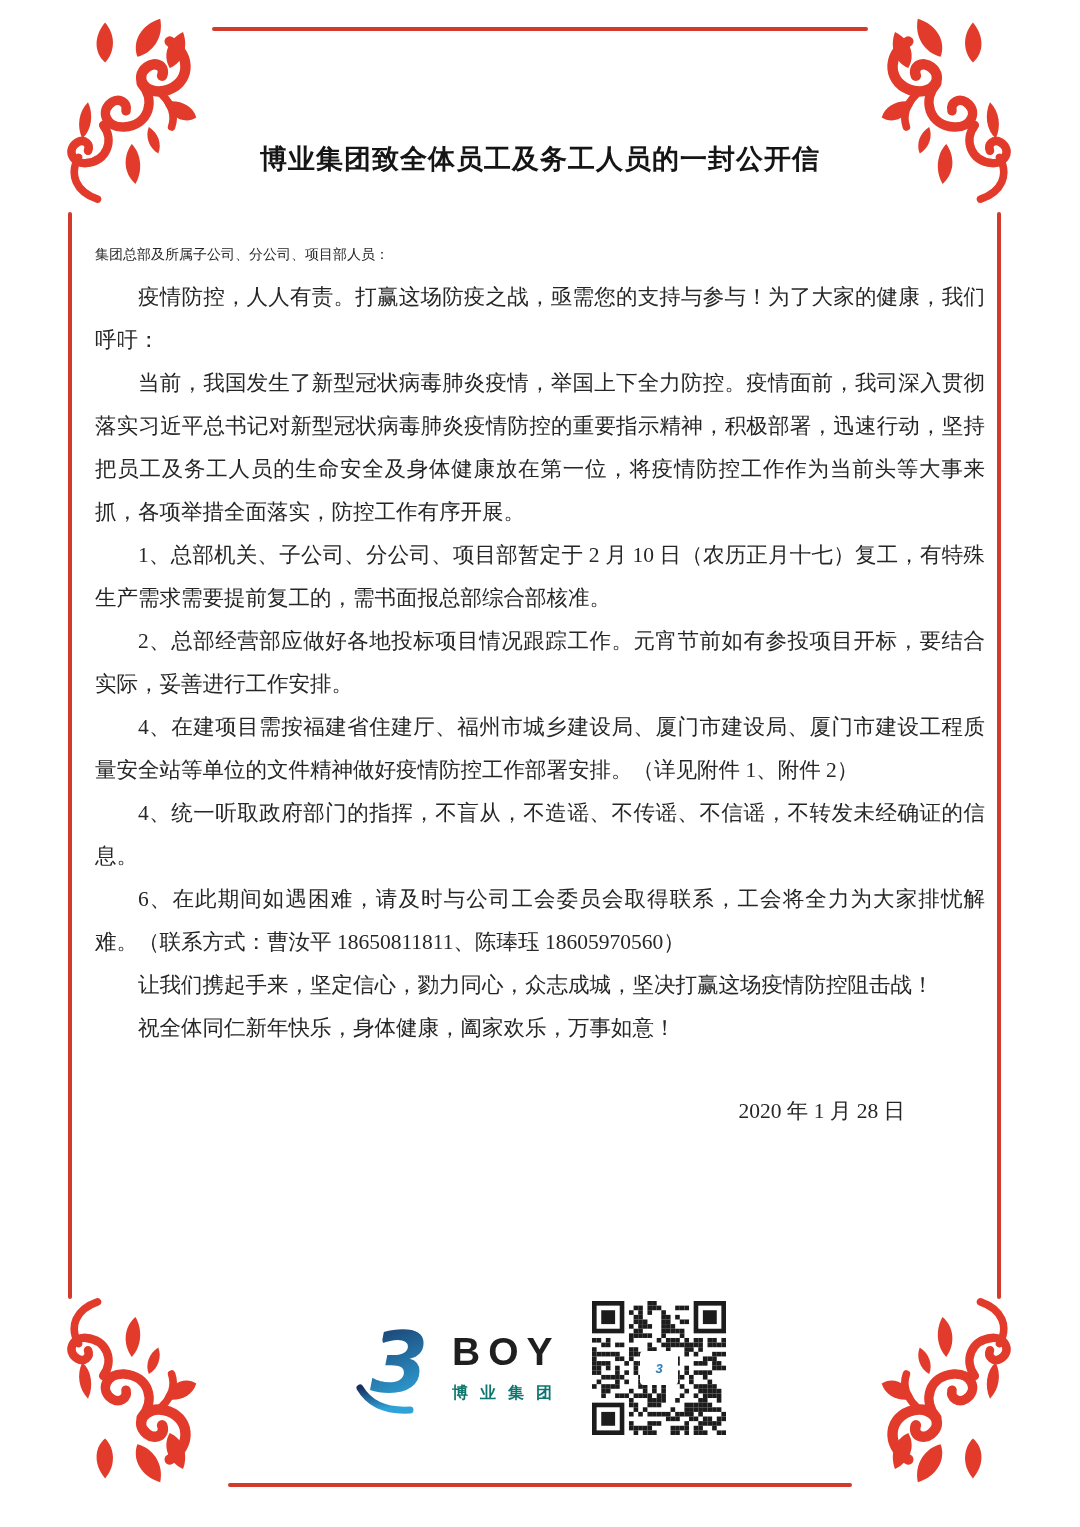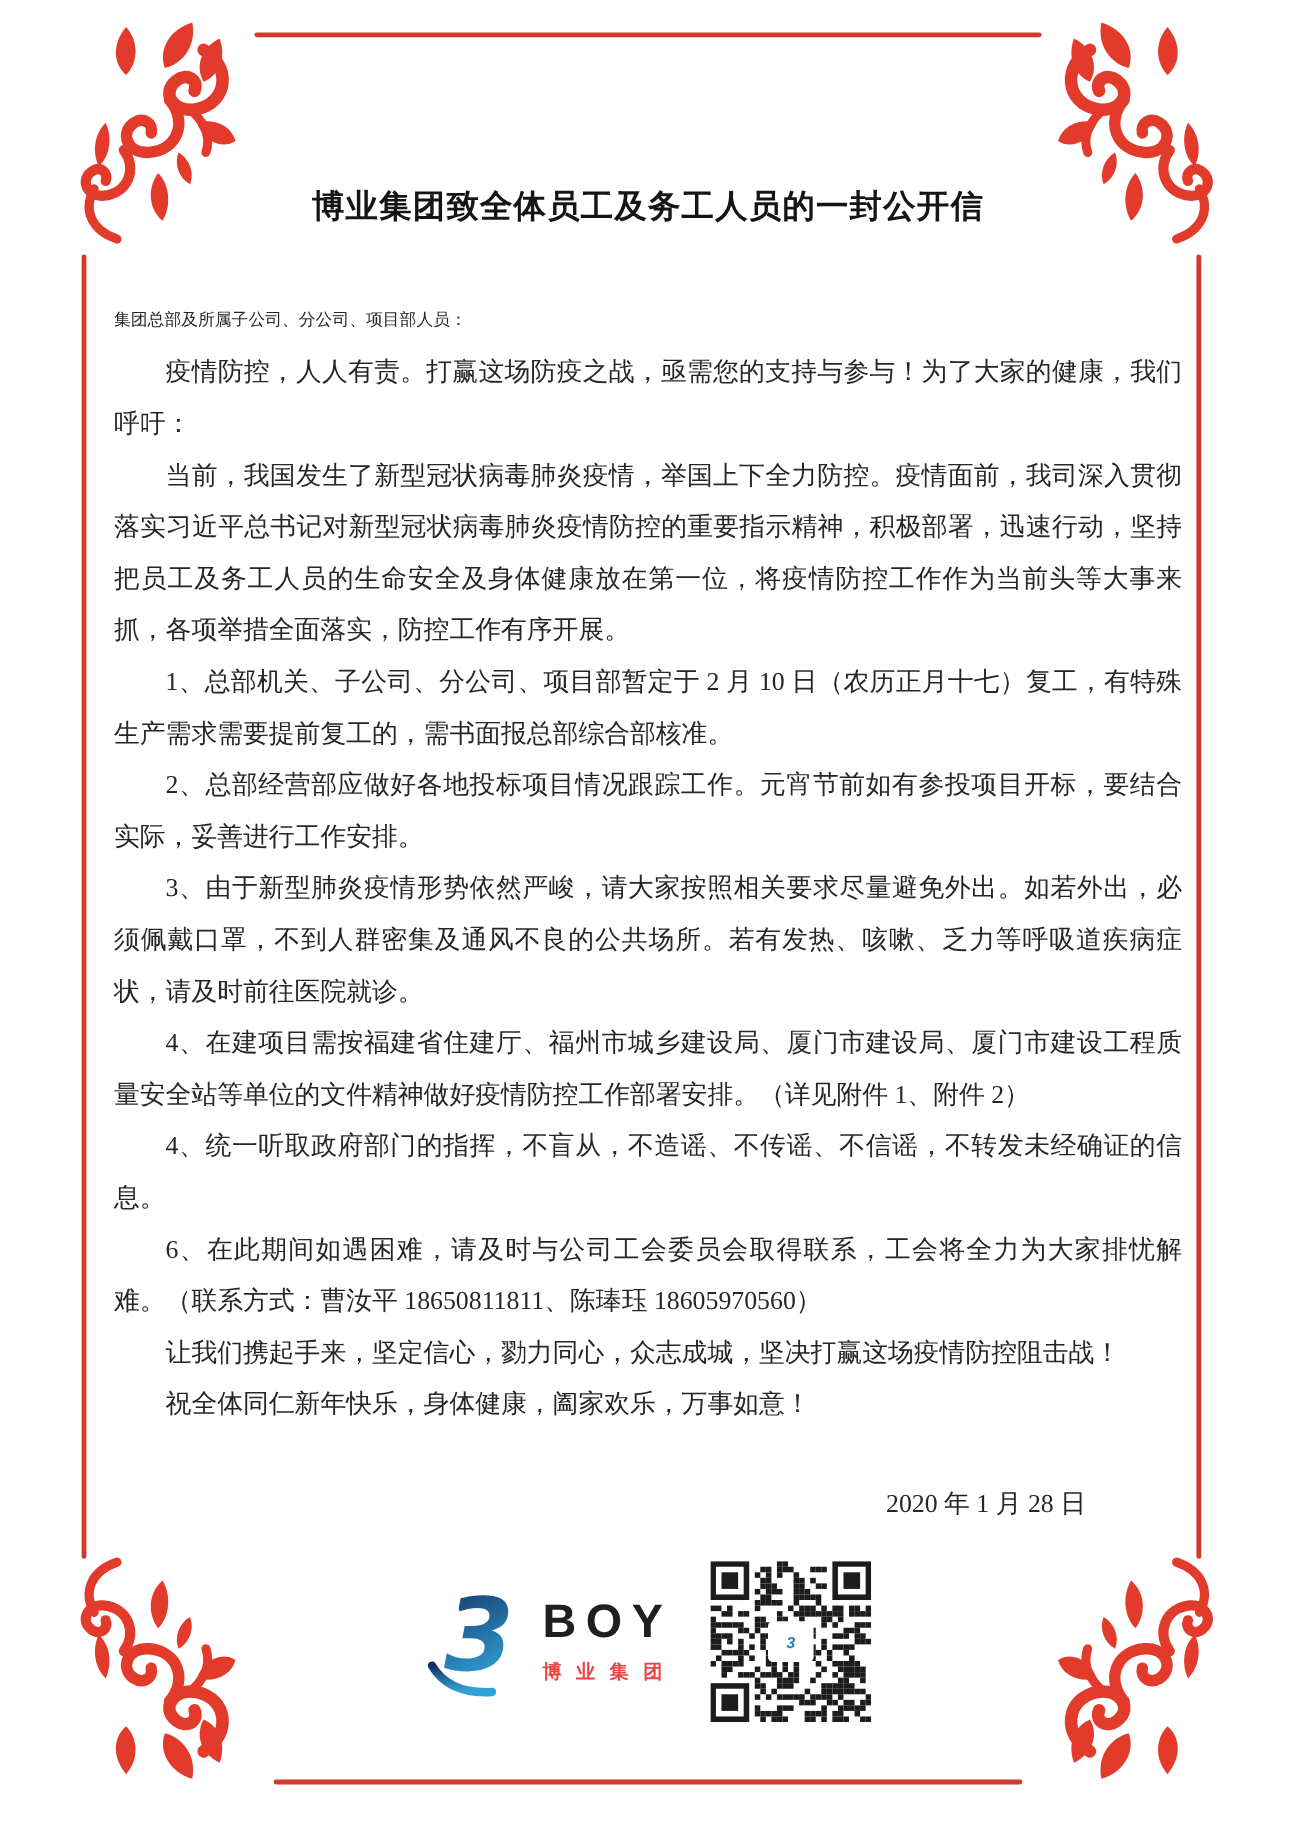--- a/index.html
+++ b/index.html
@@ -20,21 +20,21 @@
   
   .orn{position:absolute;width:152px;height:192px;}
   .orn.tl{left:50px;top:12px;}
   .orn.tr{right:52px;top:12px;transform:scaleX(-1);}
   .orn.bl{left:50px;bottom:38px;transform:scaleY(-1);}
   .orn.br{right:52px;bottom:38px;transform:scale(-1,-1);}
   
   .content{position:absolute;left:95px;right:95px;top:136px;}
   .title{
     text-align:center;font-size:27px;font-weight:bold;color:#151515;
-    letter-spacing:1px;margin:18px 0 56px 0;
+    letter-spacing:1px;margin:5px 0 56px 0;
   }
   .salutation{font-size:14px;line-height:43px;margin:0;}
   .para{
     font-size:21.5px;line-height:43px;margin:0;
     text-indent:2em;text-align:justify;
   }
   .signature{margin-top:40px;}
   .sig-company{font-size:21.5px;line-height:43px;text-align:right;padding-right:62px;}
   .sig-date{font-size:21.5px;line-height:43px;text-align:right;padding-right:80px;}
   
@@ -44,21 +44,21 @@
   }
   .logo{display:flex;align-items:center;gap:4px;}
   .logo-mark{width:94px;height:100px;position:relative;flex:0 0 auto;}
   .logo-texts{display:flex;flex-direction:column;align-items:flex-start;}
   .logo-word{
     font-family:"Liberation Sans","DejaVu Sans",sans-serif;
     font-weight:bold;font-size:39px;letter-spacing:8px;color:#1f1f1f;line-height:1;
   }
   .logo-sub{
     font-family:"Liberation Sans","DejaVu Sans",sans-serif;
-    font-size:16px;letter-spacing:12px;color:#ef4444;margin-top:12px;font-weight:bold;
+    font-size:16px;letter-spacing:12px;color:#0f766e;margin-top:12px;font-weight:bold;
   }
   .qr-wrap{position:relative;width:134px;height:134px;background:#fff;flex:0 0 auto;}
   .qr-wrap svg{display:block;}
   .qr-center{
     position:absolute;left:50%;top:50%;transform:translate(-50%,-50%);
     width:38px;height:34px;background:#fff;border-radius:4px;
     display:flex;align-items:center;justify-content:center;
     font-family:"Liberation Sans","DejaVu Sans",sans-serif;
     font-size:13px;font-weight:bold;color:#2b7fc0;font-style:italic;
   }
@@ -109,21 +109,20 @@
       <use href="#corner-orn"></use>
     </svg>
 
   <div class="content">
     <h1 class="title">博业集团致全体员工及务工人员的一封公开信</h1>
     <p class="salutation">集团总部及所属子公司、分公司、项目部人员：</p>
     <p class="para">疫情防控，人人有责。打赢这场防疫之战，亟需您的支持与参与！为了大家的健康，我们呼吁：</p>
     <p class="para">当前，我国发生了新型冠状病毒肺炎疫情，举国上下全力防控。疫情面前，我司深入贯彻落实习近平总书记对新型冠状病毒肺炎疫情防控的重要指示精神，积极部署，迅速行动，坚持把员工及务工人员的生命安全及身体健康放在第一位，将疫情防控工作作为当前头等大事来抓，各项举措全面落实，防控工作有序开展。</p>
     <p class="para">1、总部机关、子公司、分公司、项目部暂定于 2 月 10 日（农历正月十七）复工，有特殊生产需求需要提前复工的，需书面报总部综合部核准。</p>
     <p class="para">2、总部经营部应做好各地投标项目情况跟踪工作。元宵节前如有参投项目开标，要结合实际，妥善进行工作安排。</p>
-    <p class="para">3、由于新型肺炎疫情形势依然严峻，请大家按照相关要求尽量避免外出。如若外出，必须佩戴口罩，不到人群密集及通风不良的公共场所。若有发热、咳嗽、乏力等呼吸道疾病症状，请及时前往医院就诊。</p>
     <p class="para">4、在建项目需按福建省住建厅、福州市城乡建设局、厦门市建设局、厦门市建设工程质量安全站等单位的文件精神做好疫情防控工作部署安排。（详见附件 1、附件 2）</p>
     <p class="para">4、统一听取政府部门的指挥，不盲从，不造谣、不传谣、不信谣，不转发未经确证的信息。</p>
     <p class="para">6、在此期间如遇困难，请及时与公司工会委员会取得联系，工会将全力为大家排忧解难。（联系方式：曹汝平 18650811811、陈琫珏 18605970560）</p>
     <p class="para">让我们携起手来，坚定信心，勠力同心，众志成城，坚决打赢这场疫情防控阻击战！</p>
     <p class="para">祝全体同仁新年快乐，身体健康，阖家欢乐，万事如意！</p>
 
     <div class="signature">
       <div class="sig-date">2020 年 1 月 28 日</div>
     </div>
   </div>

